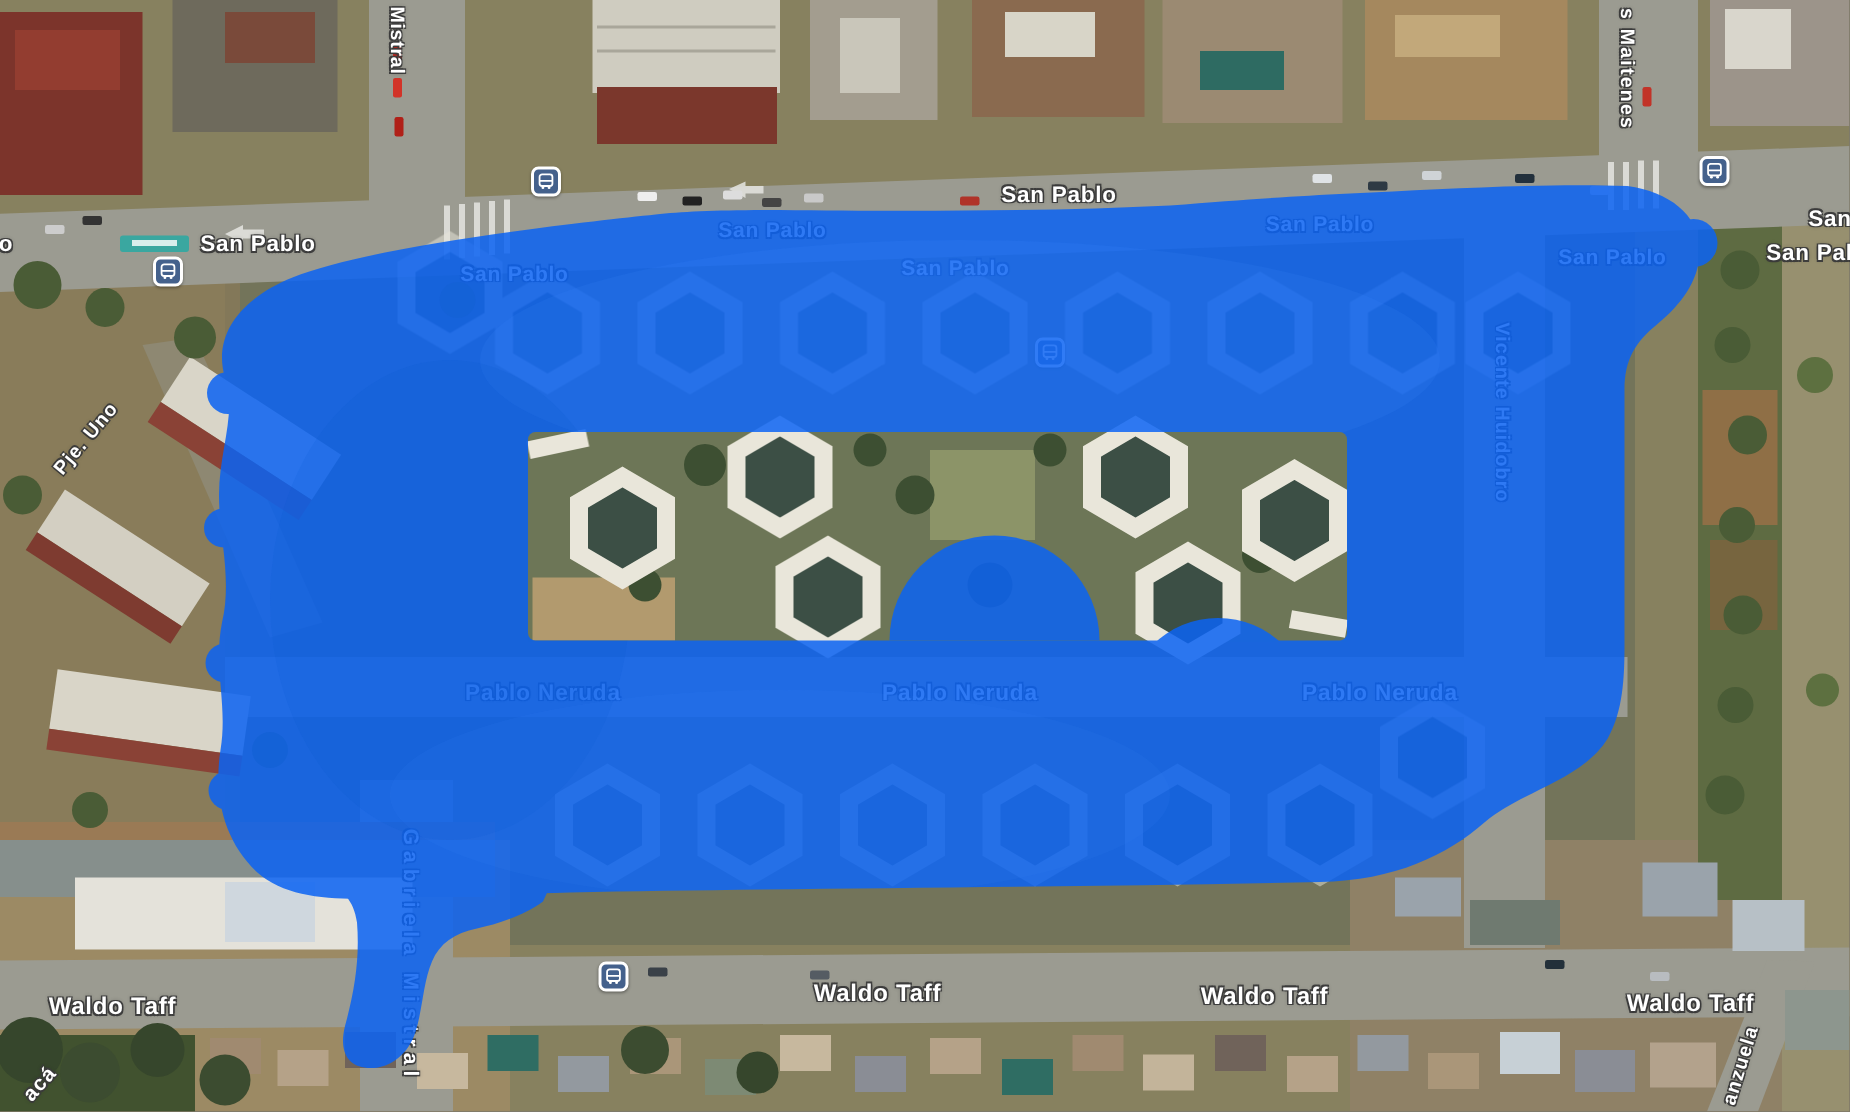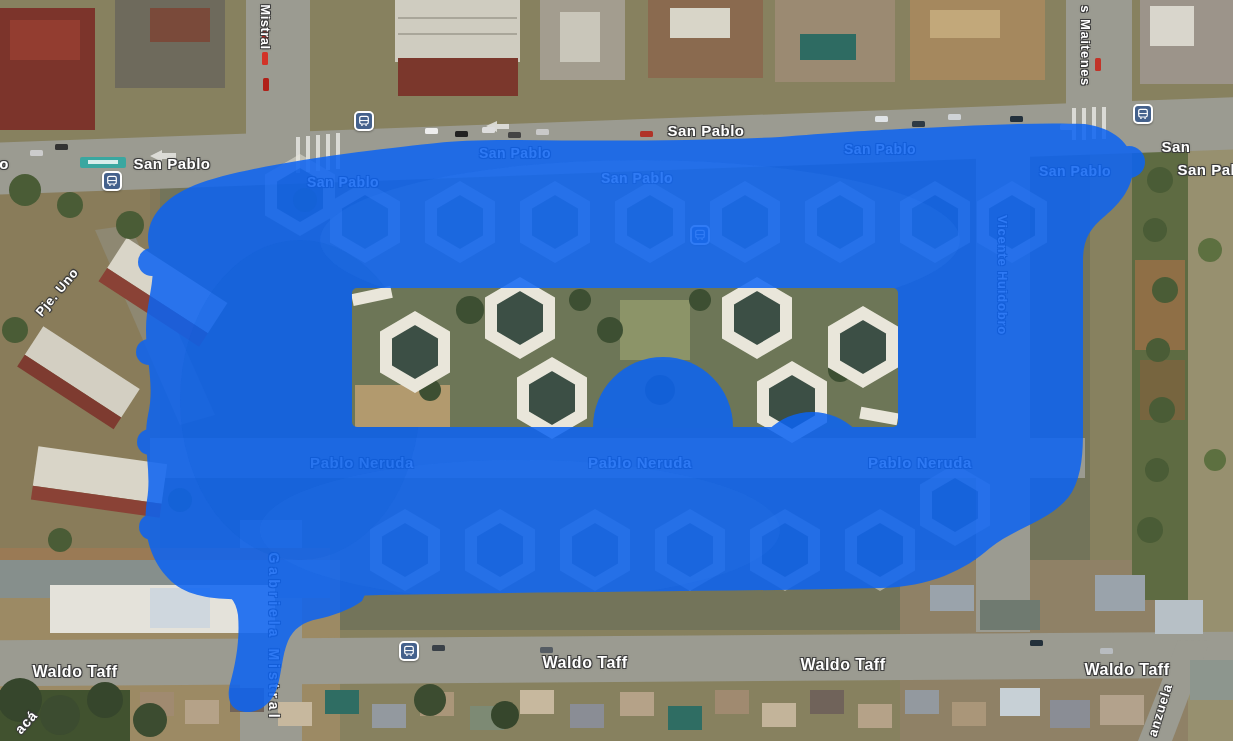--- a/index.html
+++ b/index.html
@@ -232,21 +232,21 @@
       <span class="lbl" style="left: 265px; top: 27px; font-size: 13px; letter-spacing: 0.5px; transform: translate(-50%, -50%) rotate(90deg);">Mistral</span>
       <span class="lbl" style="left: 1085px; top: 46px; font-size: 13px; letter-spacing: 1.5px; transform: translate(-50%, -50%) rotate(90deg);">s Maitenes</span>
       <span class="lbl" style="left: 4px; top: 163px; font-size: 15px; letter-spacing: 0.5px; transform: translate(-50%, -50%) rotate(0deg);">o</span>
       <span class="lbl" style="left: 172px; top: 163px; font-size: 15px; letter-spacing: 0.5px; transform: translate(-50%, -50%) rotate(0deg);">San Pablo</span>
       <span class="lbl" style="left: 343px; top: 182px; font-size: 14px; letter-spacing: 0.5px; transform: translate(-50%, -50%) rotate(0deg);">San Pablo</span>
       <span class="lbl" style="left: 515px; top: 153px; font-size: 14px; letter-spacing: 0.5px; transform: translate(-50%, -50%) rotate(0deg);">San Pablo</span>
       <span class="lbl" style="left: 637px; top: 178px; font-size: 14px; letter-spacing: 0.5px; transform: translate(-50%, -50%) rotate(0deg);">San Pablo</span>
       <span class="lbl" style="left: 706px; top: 130px; font-size: 15px; letter-spacing: 0.5px; transform: translate(-50%, -50%) rotate(0deg);">San Pablo</span>
       <span class="lbl" style="left: 880px; top: 149px; font-size: 14px; letter-spacing: 0.5px; transform: translate(-50%, -50%) rotate(0deg);">San Pablo</span>
       <span class="lbl" style="left: 1075px; top: 171px; font-size: 14px; letter-spacing: 0.5px; transform: translate(-50%, -50%) rotate(0deg);">San Pablo</span>
-      <span class="lbl" style="left: 1176px; top: 146px; font-size: 15px; letter-spacing: 0.5px; transform: translate(-50%, -50%) rotate(0deg);">San</span>
+      <span class="lbl" style="left: 1220px; top: 146px; font-size: 15px; letter-spacing: 0.5px; transform: translate(-50%, -50%) rotate(0deg);">San</span>
       <span class="lbl" style="left: 1216px; top: 169px; font-size: 15px; letter-spacing: 0.5px; transform: translate(-50%, -50%) rotate(0deg);">San Pablo</span>
       <span class="lbl" style="left: 57px; top: 292px; font-size: 13px; letter-spacing: 0.8px; transform: translate(-50%, -50%) rotate(-50deg);">Pje. Uno</span>
       <span class="lbl" style="left: 1002px; top: 275px; font-size: 13px; letter-spacing: 0.8px; transform: translate(-50%, -50%) rotate(90deg);">Vicente Huidobro</span>
       <span class="lbl" style="left: 362px; top: 462px; font-size: 15px; letter-spacing: 0.6px; transform: translate(-50%, -50%) rotate(0deg);">Pablo Neruda</span>
       <span class="lbl" style="left: 640px; top: 462px; font-size: 15px; letter-spacing: 0.6px; transform: translate(-50%, -50%) rotate(0deg);">Pablo Neruda</span>
       <span class="lbl" style="left: 920px; top: 462px; font-size: 15px; letter-spacing: 0.6px; transform: translate(-50%, -50%) rotate(0deg);">Pablo Neruda</span>
       <span class="lbl" style="left: 274px; top: 637px; font-size: 14px; letter-spacing: 4px; transform: translate(-50%, -50%) rotate(90deg);">Gabriela Mistral</span>
       <span class="lbl" style="left: 75px; top: 672px; font-size: 16px; letter-spacing: 0.5px; transform: translate(-50%, -50%) rotate(0deg);">Waldo Taff</span>
       <span class="lbl" style="left: 585px; top: 663px; font-size: 16px; letter-spacing: 0.5px; transform: translate(-50%, -50%) rotate(0deg);">Waldo Taff</span>
       <span class="lbl" style="left: 843px; top: 665px; font-size: 16px; letter-spacing: 0.5px; transform: translate(-50%, -50%) rotate(0deg);">Waldo Taff</span>

